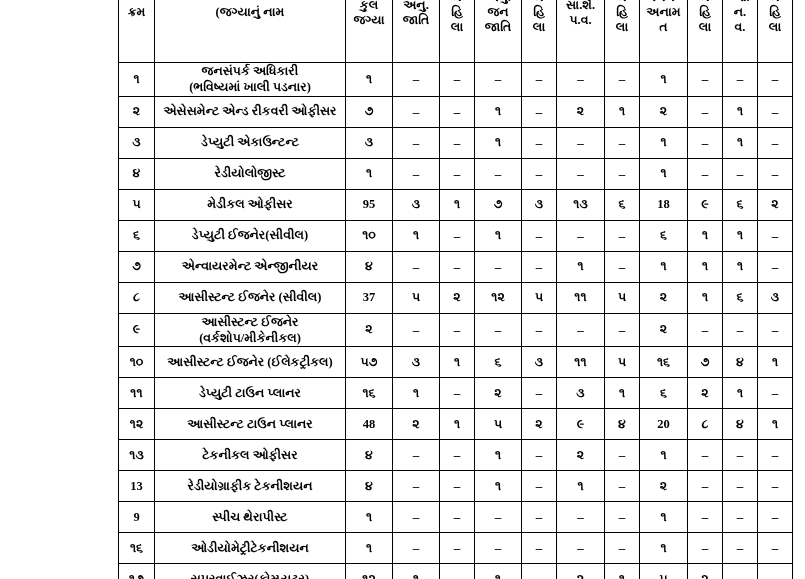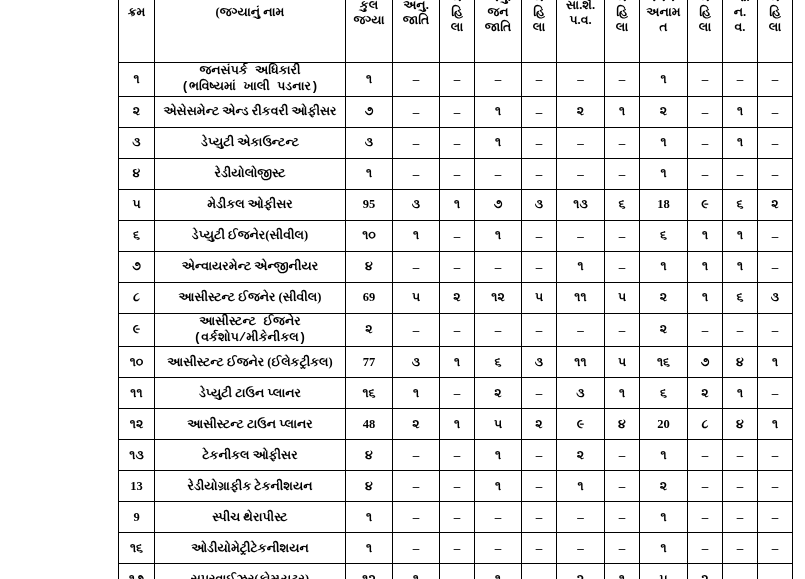--- a/index.html
+++ b/index.html
@@ -54,21 +54,21 @@
   th.h-mah2  { width: 32px; }
   th.h-sashi { width: 45px; }
   th.h-mah3  { width: 32px; }
   th.h-bin   { width: 45px; }
   th.h-mah4  { width: 32px; }
   th.h-aanv  { width: 32px; }
   th.h-mah5  { width: 32px; }
 
   td.c-krm   { height: 30px; }
   td.c-name  { font-size: 13px; }
-  td.c-name.two-line { line-height: 1.3; font-family: Liberation Mono, monospace; }
+  td.c-name.two-line { line-height: 1.3; }
   td.c-num   { font-size: 12.5px; }
 
   .stack { display: block; }
   .stack span { display: block; }
   .dash { font-size: 13px; }
 </style>
 </head>
 <body>
 
 <div id="sheet">
@@ -296,21 +296,21 @@
           <td class="c-num">૧</td>
           <td class="c-num"><span class="dash">–</span></td>
         </tr>
         <tr>
           <td class="c-krm">૮</td>
           <td class="c-name">
             <span class="stack">
               <span>આસીસ્ટન્ટ ઈજનેર (સીવીલ)</span>
             </span>
           </td>
-          <td class="c-num">69</td>
+          <td class="c-num">37</td>
           <td class="c-num">૫</td>
           <td class="c-num">૨</td>
           <td class="c-num">૧૨</td>
           <td class="c-num">૫</td>
           <td class="c-num">૧૧</td>
           <td class="c-num">૫</td>
           <td class="c-num">૨</td>
           <td class="c-num">૧</td>
           <td class="c-num">૬</td>
           <td class="c-num">૩</td>
@@ -335,21 +335,21 @@
           <td class="c-num"><span class="dash">–</span></td>
           <td class="c-num"><span class="dash">–</span></td>
         </tr>
         <tr>
           <td class="c-krm">૧૦</td>
           <td class="c-name">
             <span class="stack">
               <span>આસીસ્ટન્ટ ઈજનેર (ઈલેકટ્રીકલ)</span>
             </span>
           </td>
-          <td class="c-num">77</td>
+          <td class="c-num">૫૭</td>
           <td class="c-num">૩</td>
           <td class="c-num">૧</td>
           <td class="c-num">૬</td>
           <td class="c-num">૩</td>
           <td class="c-num">૧૧</td>
           <td class="c-num">૫</td>
           <td class="c-num">૧૬</td>
           <td class="c-num">૭</td>
           <td class="c-num">૪</td>
           <td class="c-num">૧</td>

